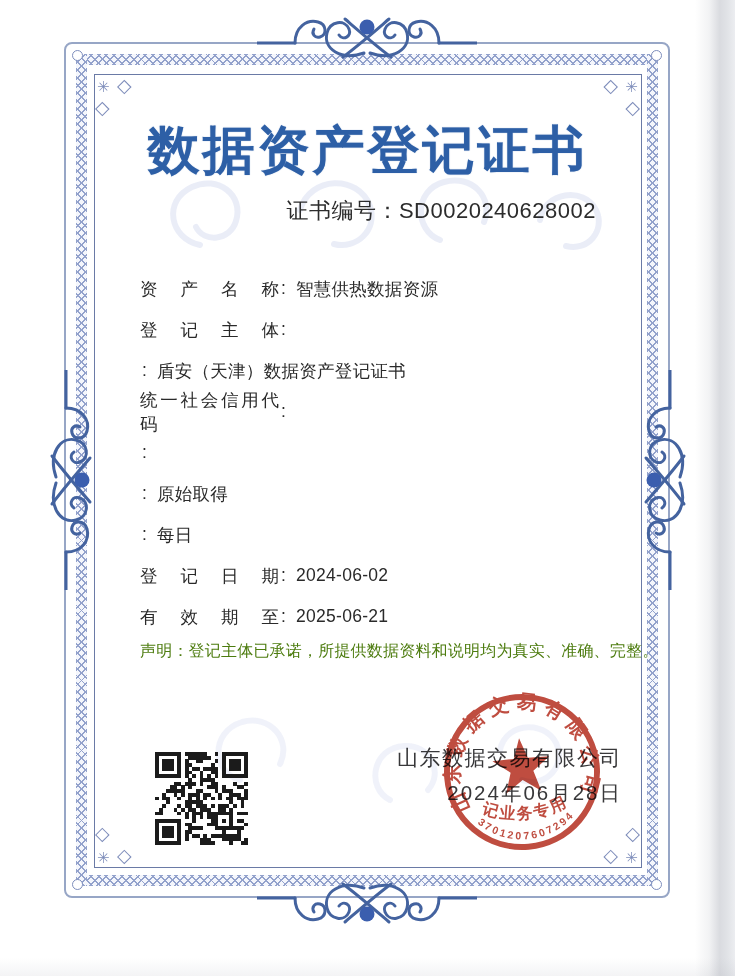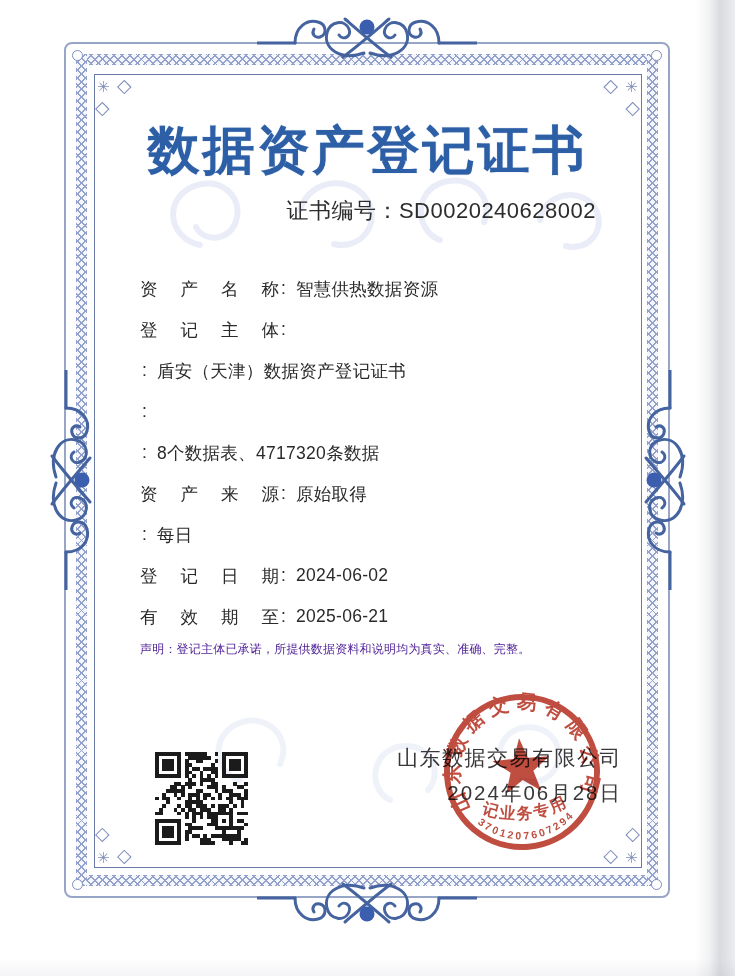--- a/index.html
+++ b/index.html
@@ -90,21 +90,21 @@
   .frow{height:41px;display:flex;align-items:center;}
   .flabel{
     display:inline-block;width:139px;flex:0 0 139px;
     font-size:17.5px;color:#2a2a2a;
     text-align:justify;text-align-last:justify;
   }
   .fcolon{margin:0 10px 0 2px;font-size:17.5px;color:#2a2a2a;}
   .fvalue{font-size:17.5px;color:#2a2a2a;letter-spacing:.3px;white-space:nowrap;}
   .statement{
     position:absolute;left:140px;top:641px;width:490px;z-index:2;
-    font-size:12px;color:#4c1d95;letter-spacing:.2px;white-space:nowrap;
+    font-size:16px;color:#4d7c0f;letter-spacing:.2px;white-space:nowrap;
   }
 
   
   .qr{position:absolute;left:155px;top:752px;width:93px;height:93px;z-index:2;}
   .issuer{
     position:absolute;right:113px;top:744px;z-index:3;text-align:right;color:#38383a;
   }
   .issuer .co{font-size:21px;letter-spacing:1.5px;}
   .issuer .dt{font-size:20.5px;letter-spacing:2px;margin-top:7px;}
   .stamp{
@@ -210,30 +210,29 @@
       <span class="flabel">登记主体</span>
         <span class="fcolon">:</span>
     </div>
 
     <div class="frow">
         <span class="fcolon">:</span>
         <span class="fvalue">盾安（天津）数据资产登记证书</span>
     </div>
 
     <div class="frow">
-        <span class="fcolon">:</span>
-    </div>
-
-    <div class="frow">
-        <span class="fcolon">:</span>
-        <span class="fvalue">8个数据表、4717320条数据</span>
-    </div>
-
-    <div class="frow">
-      <span class="flabel">资产来源</span>
+      <span class="flabel">统一社会信用代码</span>
+        <span class="fcolon">:</span>
+    </div>
+
+    <div class="frow">
+        <span class="fcolon">:</span>
+    </div>
+
+    <div class="frow">
         <span class="fcolon">:</span>
         <span class="fvalue">原始取得</span>
     </div>
 
     <div class="frow">
         <span class="fcolon">:</span>
         <span class="fvalue">每日</span>
     </div>
 
     <div class="frow">

